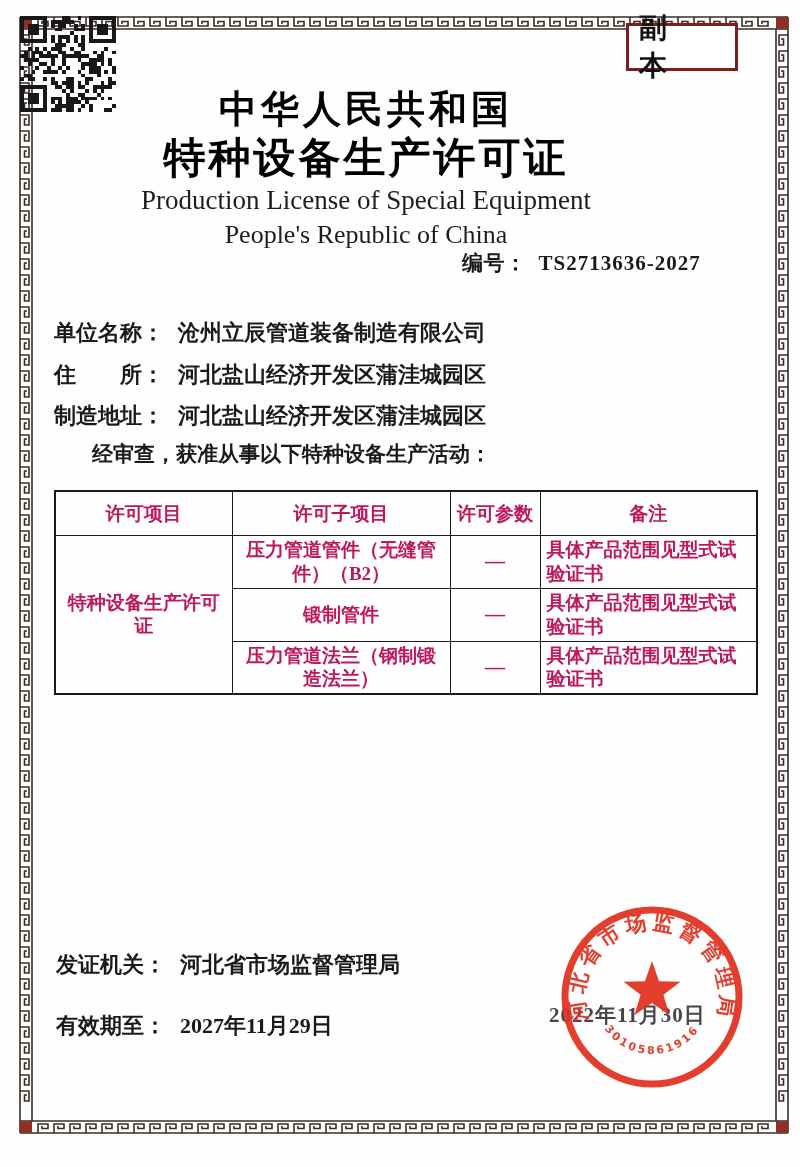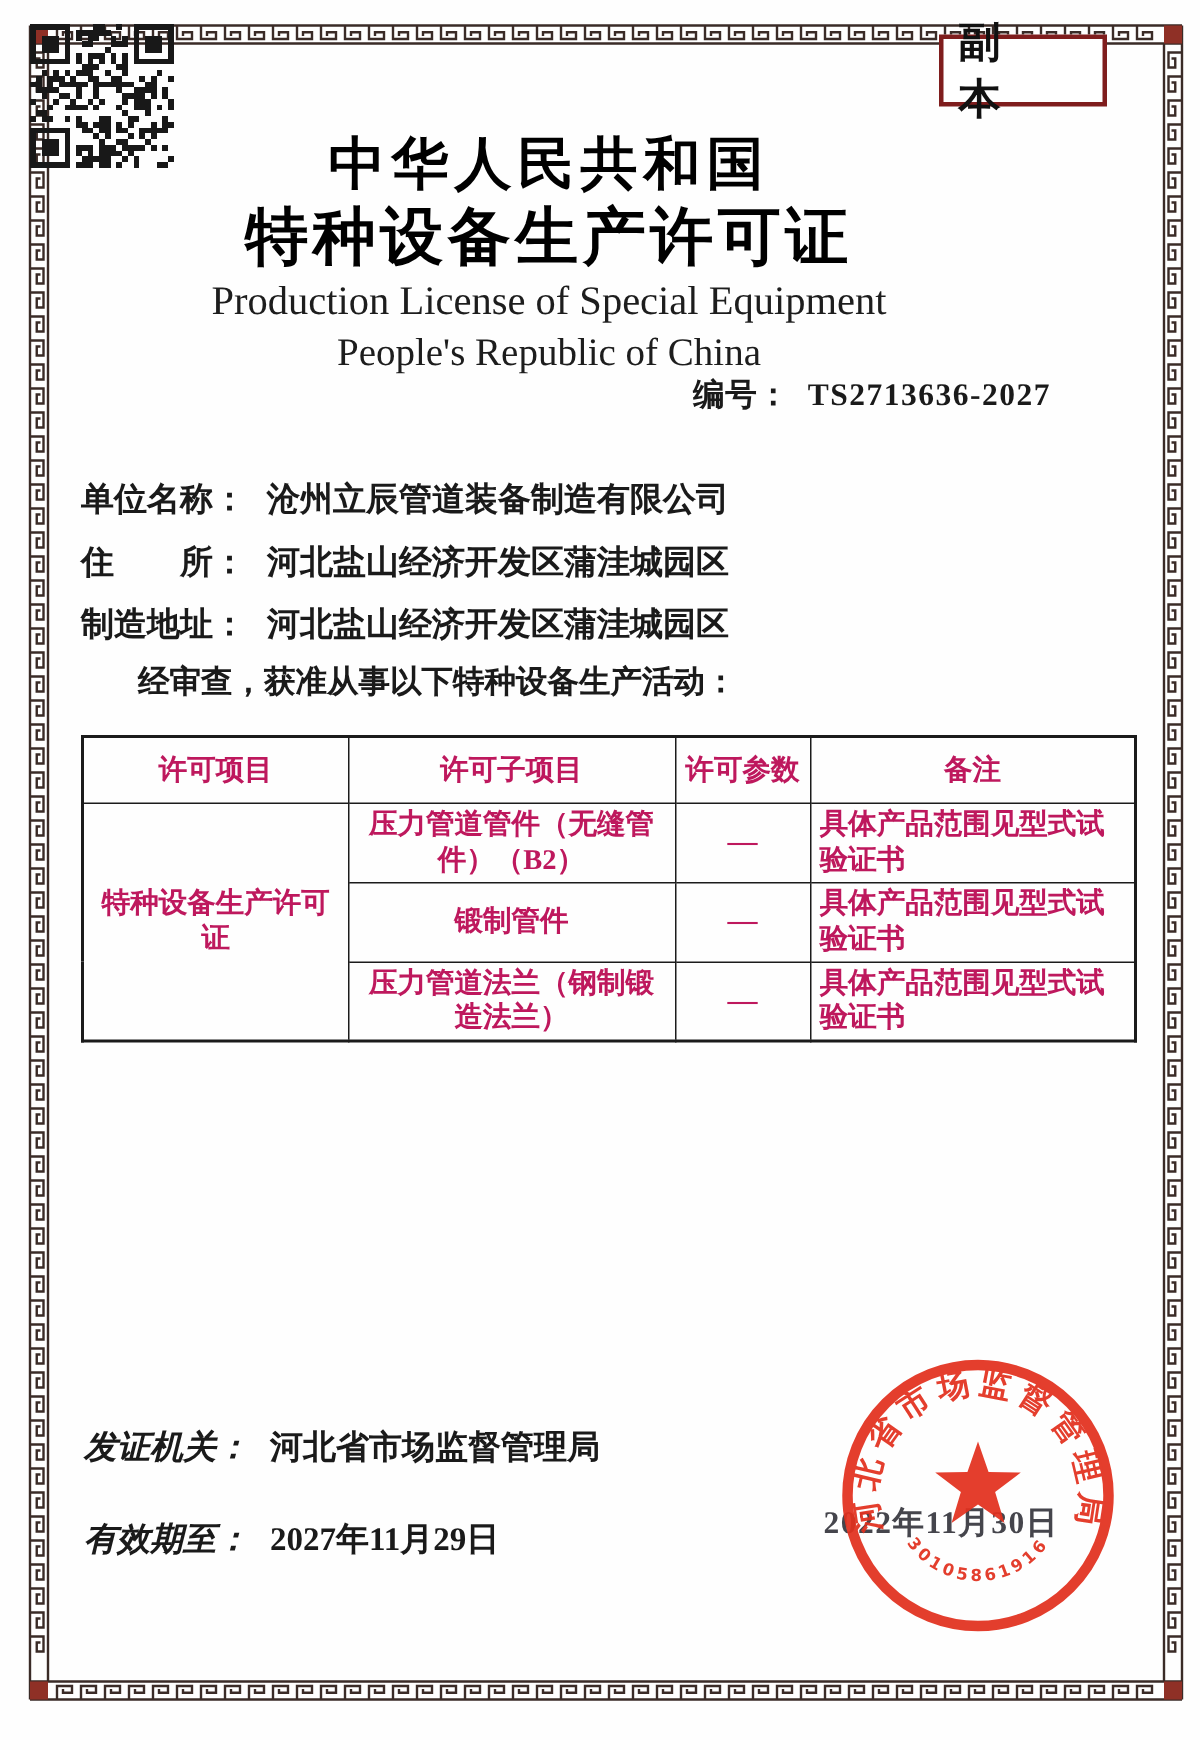--- a/index.html
+++ b/index.html
@@ -37,21 +37,21 @@
     font-family:"Liberation Serif","DejaVu Serif",serif;}
   .lic-table th,.lic-table td{border:1.6px solid #1b1b1b; font-size:19px; font-weight:600;
     color:#be185d; text-align:center; vertical-align:middle; padding:2px 4px; line-height:1.22;}
   .lic-table{border:2.5px solid #1b1b1b;}
   .lic-table thead tr{height:44px;}
   .lic-table tbody tr{height:53px;}
   .lic-table td.note{text-align:left; padding:2px 6px;}
   .lic-table td.par{font-size:20px;}
   .lic-table td.sub{padding:2px 12px;}
   .foot-field{position:absolute; left:56px; font-size:22px; font-weight:600; z-index:2; white-space:nowrap;}
-  .foot-field .flabel{display:inline-block; width:124px;font-style:italic;}
+  .foot-field .flabel{display:inline-block; width:124px;}
   .ff1{top:950px;} .ff2{top:1011px;}
   .issue-date{position:absolute; left:549px; top:1001px; font-size:21px; font-weight:600;
     color:#45454c; letter-spacing:1px; z-index:4; white-space:nowrap;}
   .seal-svg{position:absolute; left:550px; top:895px; z-index:5;}
 </style>
 </head>
 <body>
 
 <div class="page">
 

